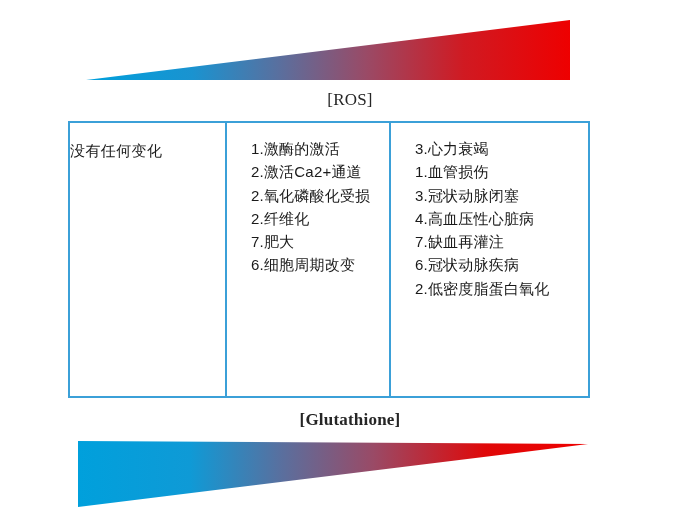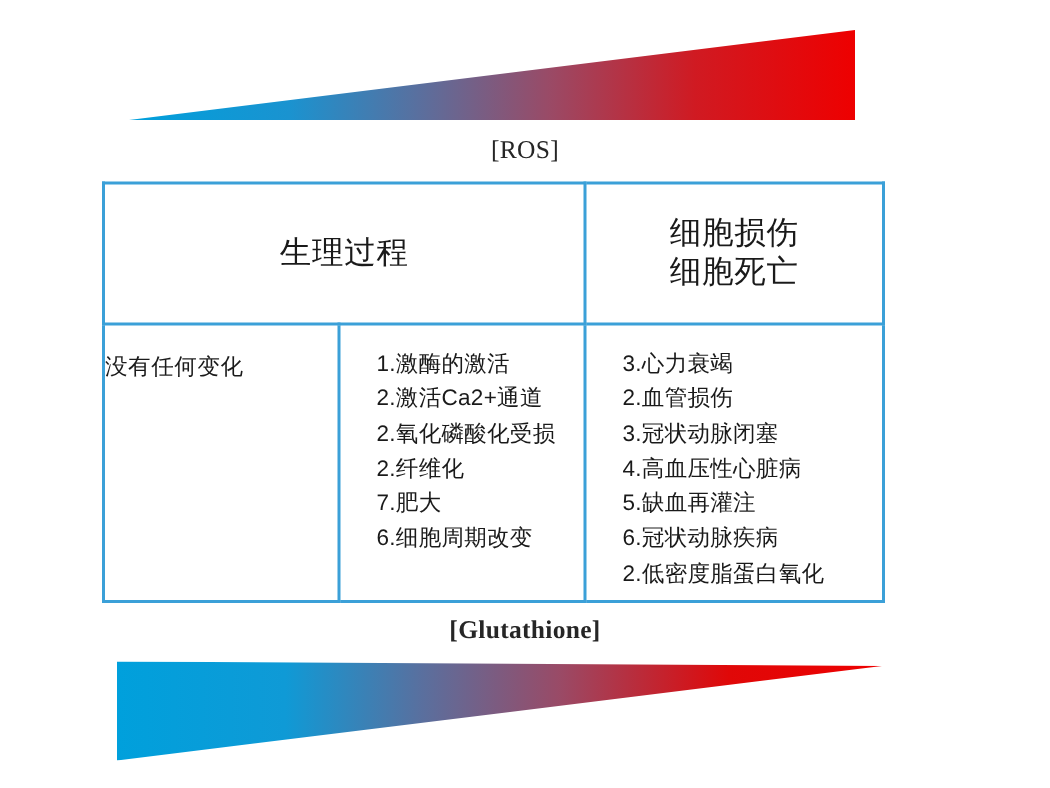--- a/index.html
+++ b/index.html
@@ -121,49 +121,40 @@
   <div id="ros-caption" class="caption">[ROS]</div>
 
   <table id="matrix">
     <colgroup>
       <col class="c1">
         <col class="c2">
         <col class="c3">
     </colgroup>
     <tbody>
       <tr>
-        <td class="head-cell" colspan="2">
-          <span class="line">生理过程</span>
-        </td>
-        <td class="head-cell">
-          <span class="line">细胞损伤</span>
-          <span class="line">细胞死亡</span>
-        </td>
-      </tr>
-      <tr>
         <td class="body-cell">
           <div class="cell-centerline">没有任何变化</div>
         </td>
         <td class="body-cell">
           <ul class="item-list">
             <li>1.激酶的激活</li>
             <li>2.激活Ca2+通道</li>
             <li>2.氧化磷酸化受损</li>
             <li>2.纤维化</li>
             <li>7.肥大</li>
             <li>6.细胞周期改变</li>
           </ul>
         </td>
         <td class="body-cell">
           <ul class="item-list">
             <li>3.心力衰竭</li>
-            <li>2.血管损伤</li>
+            <li>1.血管损伤</li>
             <li>3.冠状动脉闭塞</li>
             <li>4.高血压性心脏病</li>
-            <li>5.缺血再灌注</li>
+            <li>7.缺血再灌注</li>
             <li>6.冠状动脉疾病</li>
             <li>2.低密度脂蛋白氧化</li>
           </ul>
         </td>
       </tr>
     </tbody>
   </table>
 
   <div id="glutathione-caption" class="caption">[Glutathione]</div>
 

